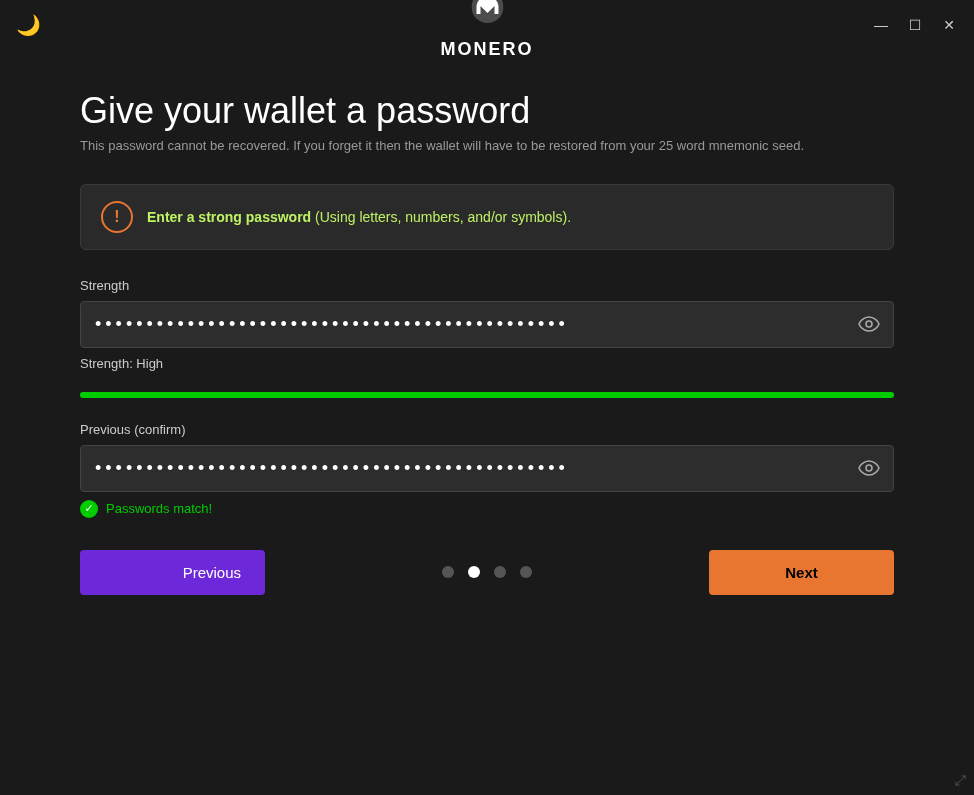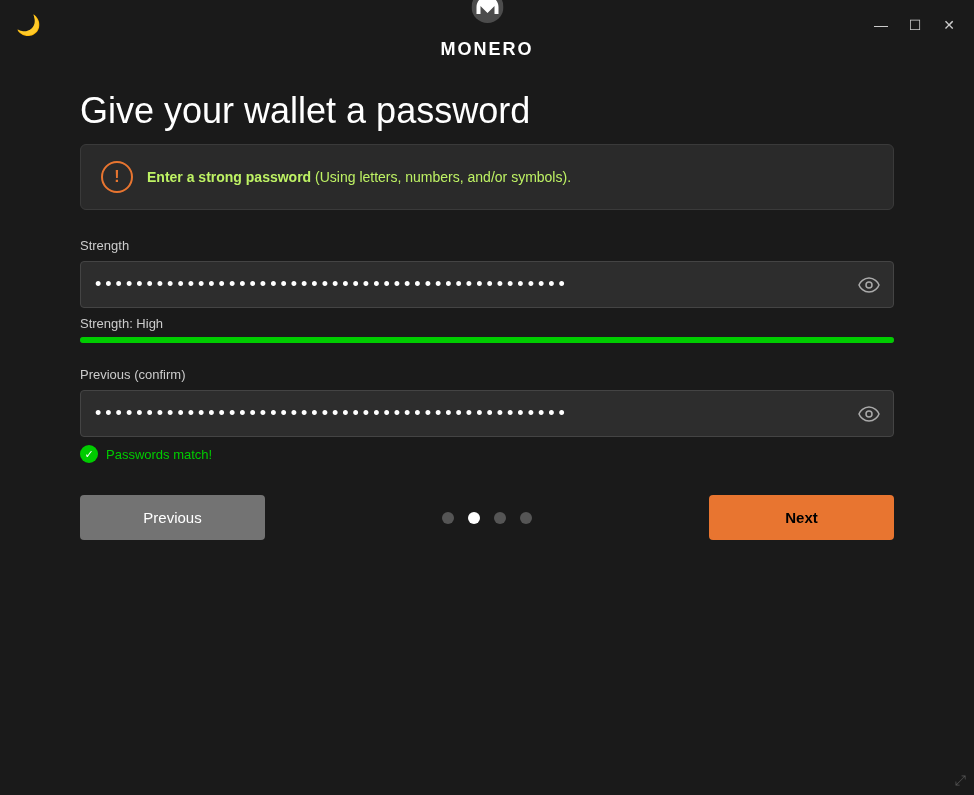--- a/index.html
+++ b/index.html
@@ -76,21 +76,21 @@
 
     
     .main-content {
       padding: 40px 80px;
     }
 
     .page-title {
       font-size: 36px;
       font-weight: 300;
       color: #ffffff;
-      margin-bottom: 12px;
+      margin-bottom: 4px;
     }
 
     .page-subtitle {
       font-size: 13px;
       color: #999999;
       line-height: 1.5;
       margin-bottom: 28px;
     }
 
     
@@ -162,21 +162,21 @@
       cursor: pointer;
       color: #aaaaaa;
       font-size: 18px;
       display: flex;
       align-items: center;
     }
 
     .strength-label {
       font-size: 13px;
       color: #cccccc;
-      margin-bottom: 6px;
+      margin-bottom: 21px;
     }
 
     .strength-bar-bg {
       width: 100%;
       height: 6px;
       background-color: #3a3a3a;
       border-radius: 3px;
       margin-bottom: 24px;
     }
 
@@ -210,28 +210,29 @@
 
     
     .nav-row {
       display: flex;
       align-items: center;
       justify-content: space-between;
       margin-top: 32px;
     }
 
     .btn-previous {
-      background-color: #737373;
+      background-color: #6d28d9;
       border: none;
       border-radius: 4px;
       color: #ffffff;
       font-size: 15px;
-      padding: 14px 48px;
+      padding: 14px 24px;
       cursor: pointer;
       min-width: 185px;
+      text-align: right;
     }
 
     .dots-container {
       display: flex;
       gap: 14px;
       align-items: center;
     }
 
     .dot {
       width: 12px;
@@ -283,20 +284,21 @@
   <div class="titlebar-controls">
     <span class="titlebar-btn">—</span>
     <span class="titlebar-btn">☐</span>
     <span class="titlebar-btn">✕</span>
   </div>
 </div>
 
 <div class="main-content">
 
   <h1 class="page-title">Give your wallet a password</h1>
+  <p class="page-subtitle">This password cannot be recovered. If you forget it then the wallet will have to be restored from your 25 word mnemonic seed.</p>
 
   <div class="warning-box">
     <div class="warning-icon">!</div>
     <span class="warning-text">
       <strong>Enter a strong password</strong><span> (Using letters, numbers, and/or symbols).</span>
     </span>
   </div>
 
   <div class="field-label">Strength</div>
   <div class="input-wrapper">

